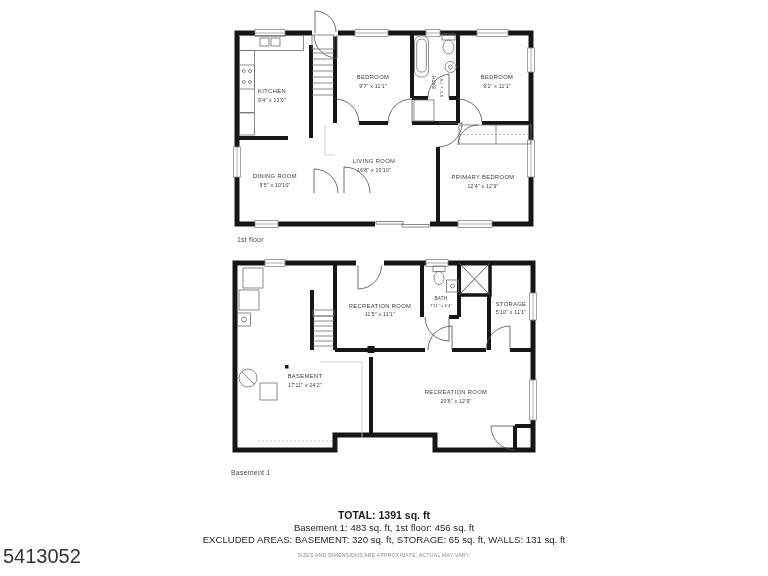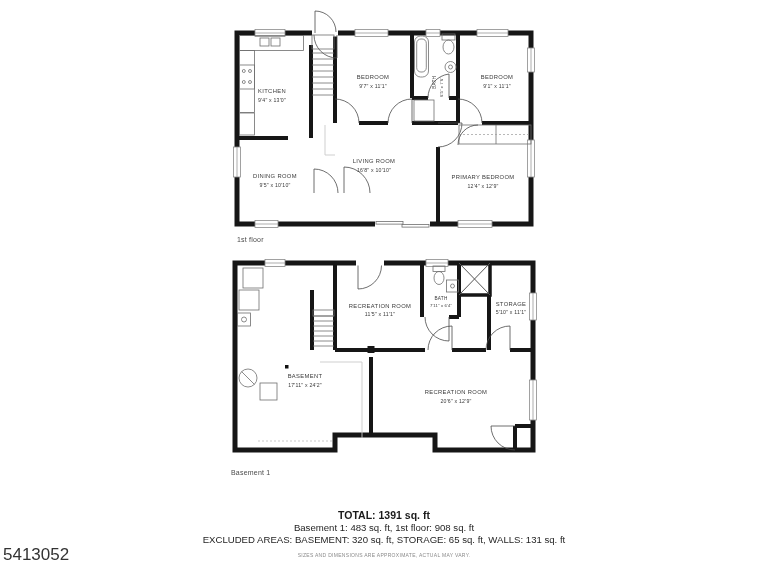--- a/index.html
+++ b/index.html
@@ -10,21 +10,21 @@
   .rname{font-size:5.8px;letter-spacing:.35px;}
   .rdim{font-size:5.2px;letter-spacing:.2px;}
   .rname-sm{font-size:4.7px;letter-spacing:.25px;}
   .rdim-sm{font-size:4.2px;letter-spacing:.15px;}
   .floor-caption{position:absolute;font-size:7px;color:#4a4a4a;letter-spacing:.2px;}
   .summary{position:absolute;left:0;width:768px;text-align:center;white-space:nowrap;}
   .sum-total{top:509px;font-size:10.5px;font-weight:bold;color:#1a1a1a;}
   .sum-floors{top:522px;font-size:9.6px;color:#1f1f1f;}
   .sum-excluded{top:534px;font-size:9.6px;color:#1f1f1f;}
   .sum-disclaimer{top:552px;font-size:5px;color:#8a8a8a;letter-spacing:.3px;}
-  .photo-id{position:absolute;left:3px;top:545px;font-size:17px;color:#333;}
+  .photo-id{position:absolute;left:3px;top:545px;font-size:20px;color:#333;}
   .wall{stroke:#161616;fill:none;}
   .w5{stroke-width:5;} .w4{stroke-width:4;}
   .thin{stroke:#6e6e6e;stroke-width:.8;fill:none;}
   .arc{stroke:#4a4a4a;stroke-width:.8;fill:none;}
   .win{fill:#ffffff;stroke:#8a8a8a;stroke-width:.8;}
   .winline{stroke:#8a8a8a;stroke-width:.7;}
   .gray{stroke:#c9c9c9;stroke-width:.9;fill:none;}
 </style>
 </head>
 <body>
@@ -249,19 +249,19 @@
       <text class="rname" x="75" y="120" text-anchor="middle">BASEMENT</text>
       <text class="rdim" x="75" y="129" text-anchor="middle">17'11" x 24'2"</text>
       <text class="rname" x="226" y="136" text-anchor="middle">RECREATION ROOM</text>
       <text class="rdim" x="226" y="145" text-anchor="middle">20'6" x 12'9"</text>
     </g>
   </svg>
 
   <div class="floor-caption" style="left:231px;top:469px">Basement 1</div>
 
   <div class="summary sum-total">TOTAL: 1391 sq. ft</div>
-  <div class="summary sum-floors">Basement 1: 483 sq. ft, 1st floor: 908 sq. ft</div>
+  <div class="summary sum-floors">Basement 1: 483 sq. ft, 1st floor: 456 sq. ft</div>
   <div class="summary sum-excluded">EXCLUDED AREAS: BASEMENT: 320 sq. ft, STORAGE: 65 sq. ft, WALLS: 131 sq. ft</div>
   <div class="summary sum-disclaimer">SIZES AND DIMENSIONS ARE APPROXIMATE, ACTUAL MAY VARY.</div>
 
   <div class="photo-id">5413052</div>
 
 </div>
 
 </body></html>

